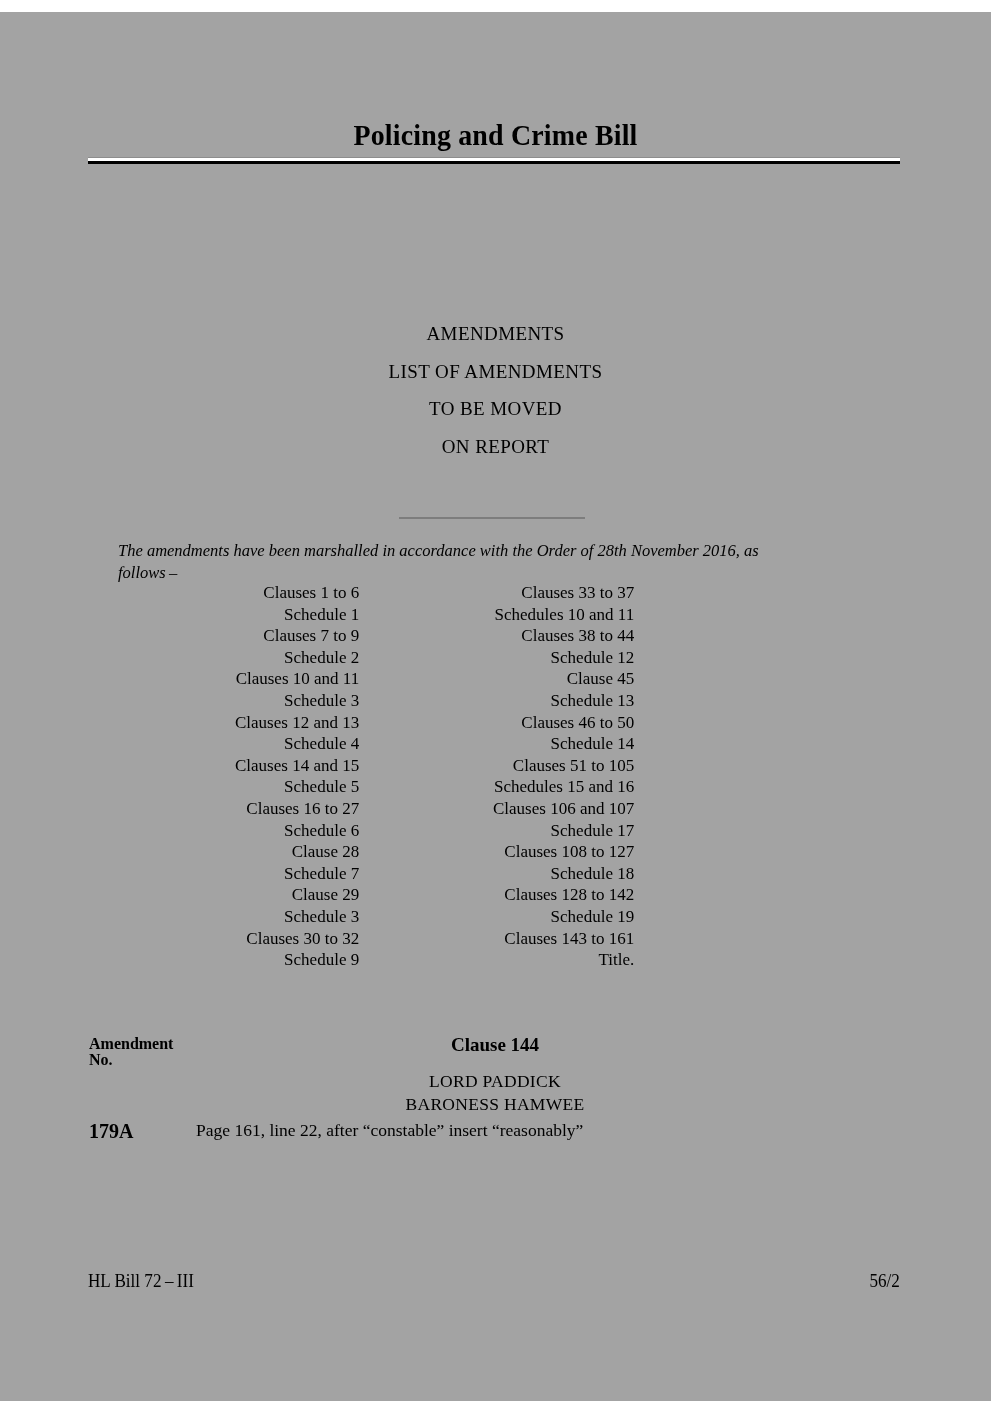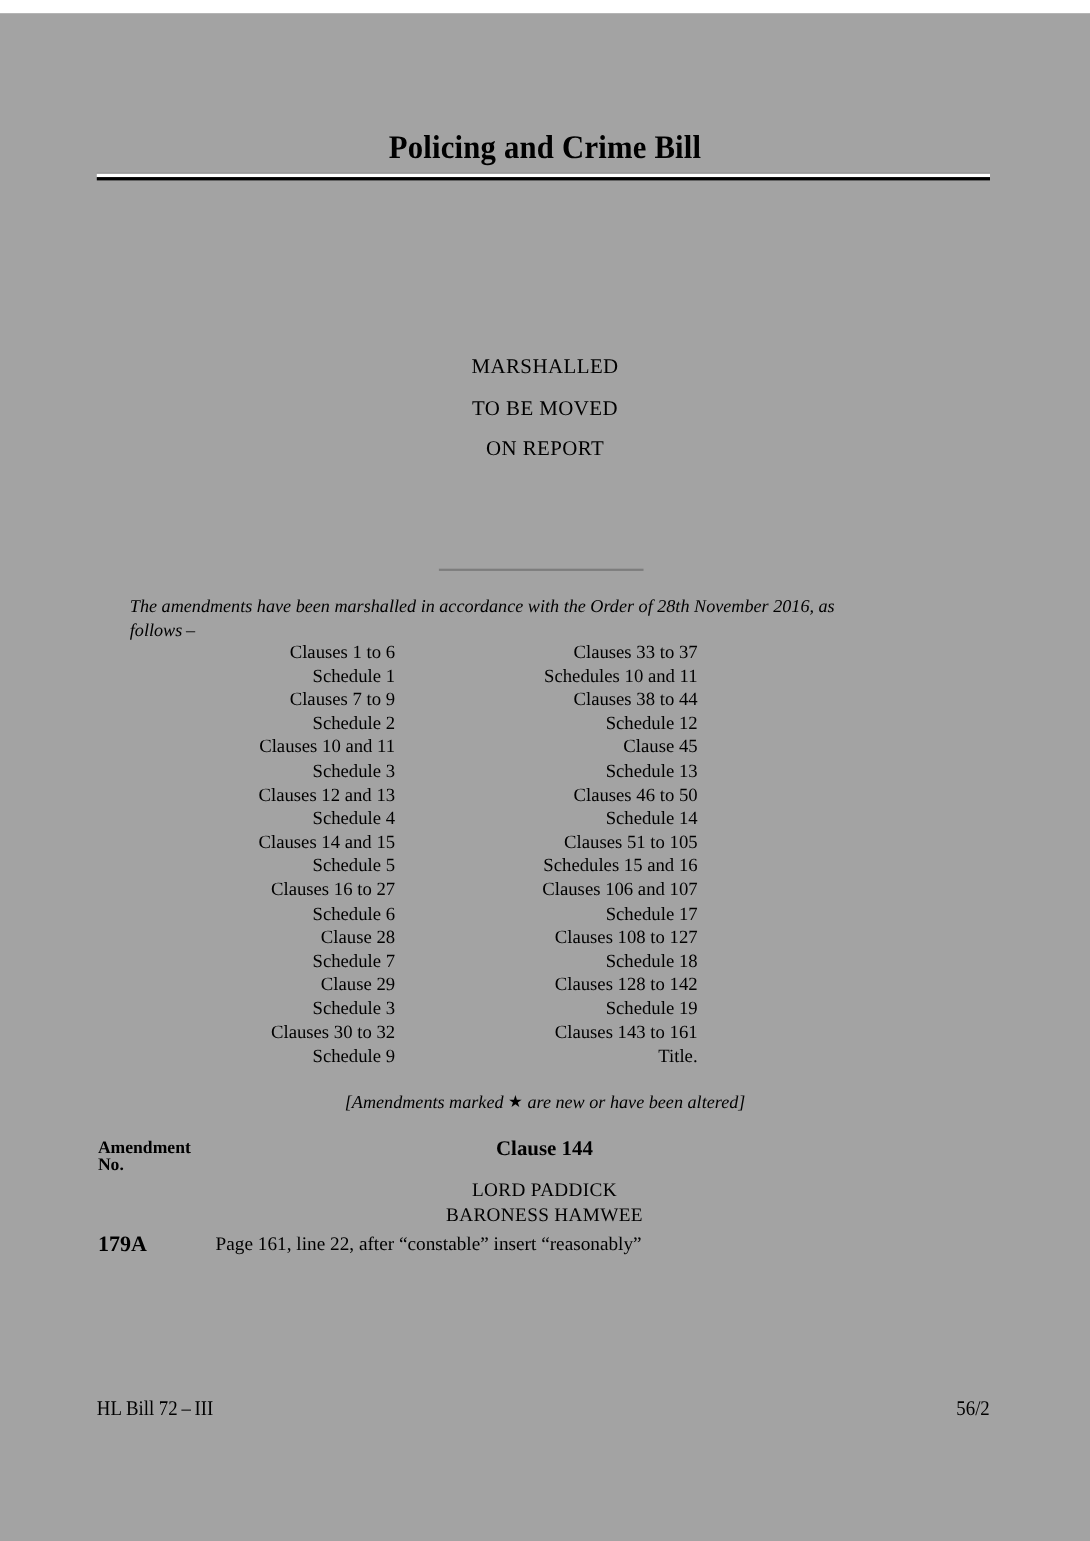--- a/index.html
+++ b/index.html
@@ -208,21 +208,22 @@
 
   <div class="doc-title">Policing and Crime Bill</div>
 
   <div class="title-rule">
     <div class="thin"></div>
     <div class="gap"></div>
     <div class="thick"></div>
   </div>
 
   <div class="heading-stack">
-    <div>MARSHALLED</div>
+    <div>AMENDMENTS</div>
+    <div>LIST OF AMENDMENTS</div>
     <div>TO BE MOVED</div>
     <div>ON REPORT</div>
   </div>
 
   <div class="short-rule"></div>
 
   <div class="intro">
     <span>The amendments have been marshalled in accordance with the Order of 28th November 2016, as</span>
     <div class="lastline">follows –</div>
   </div>
@@ -263,23 +264,20 @@
       <div>Schedule 17</div>
       <div>Clauses 108 to 127</div>
       <div>Schedule 18</div>
       <div>Clauses 128 to 142</div>
       <div>Schedule 19</div>
       <div>Clauses 143 to 161</div>
       <div>Title.</div>
     </div>
   </div>
 
-  <div class="star-note">
-    <span>[Amendments marked </span><span class="star">★</span><span> are new or have been altered]</span>
-  </div>
 
   <div class="amend-no-label">
     <div>Amendment</div>
     <div>No.</div>
   </div>
 
   <div class="clause-heading">Clause 144</div>
 
   <div class="sponsors">
     <div>LORD PADDICK</div>

